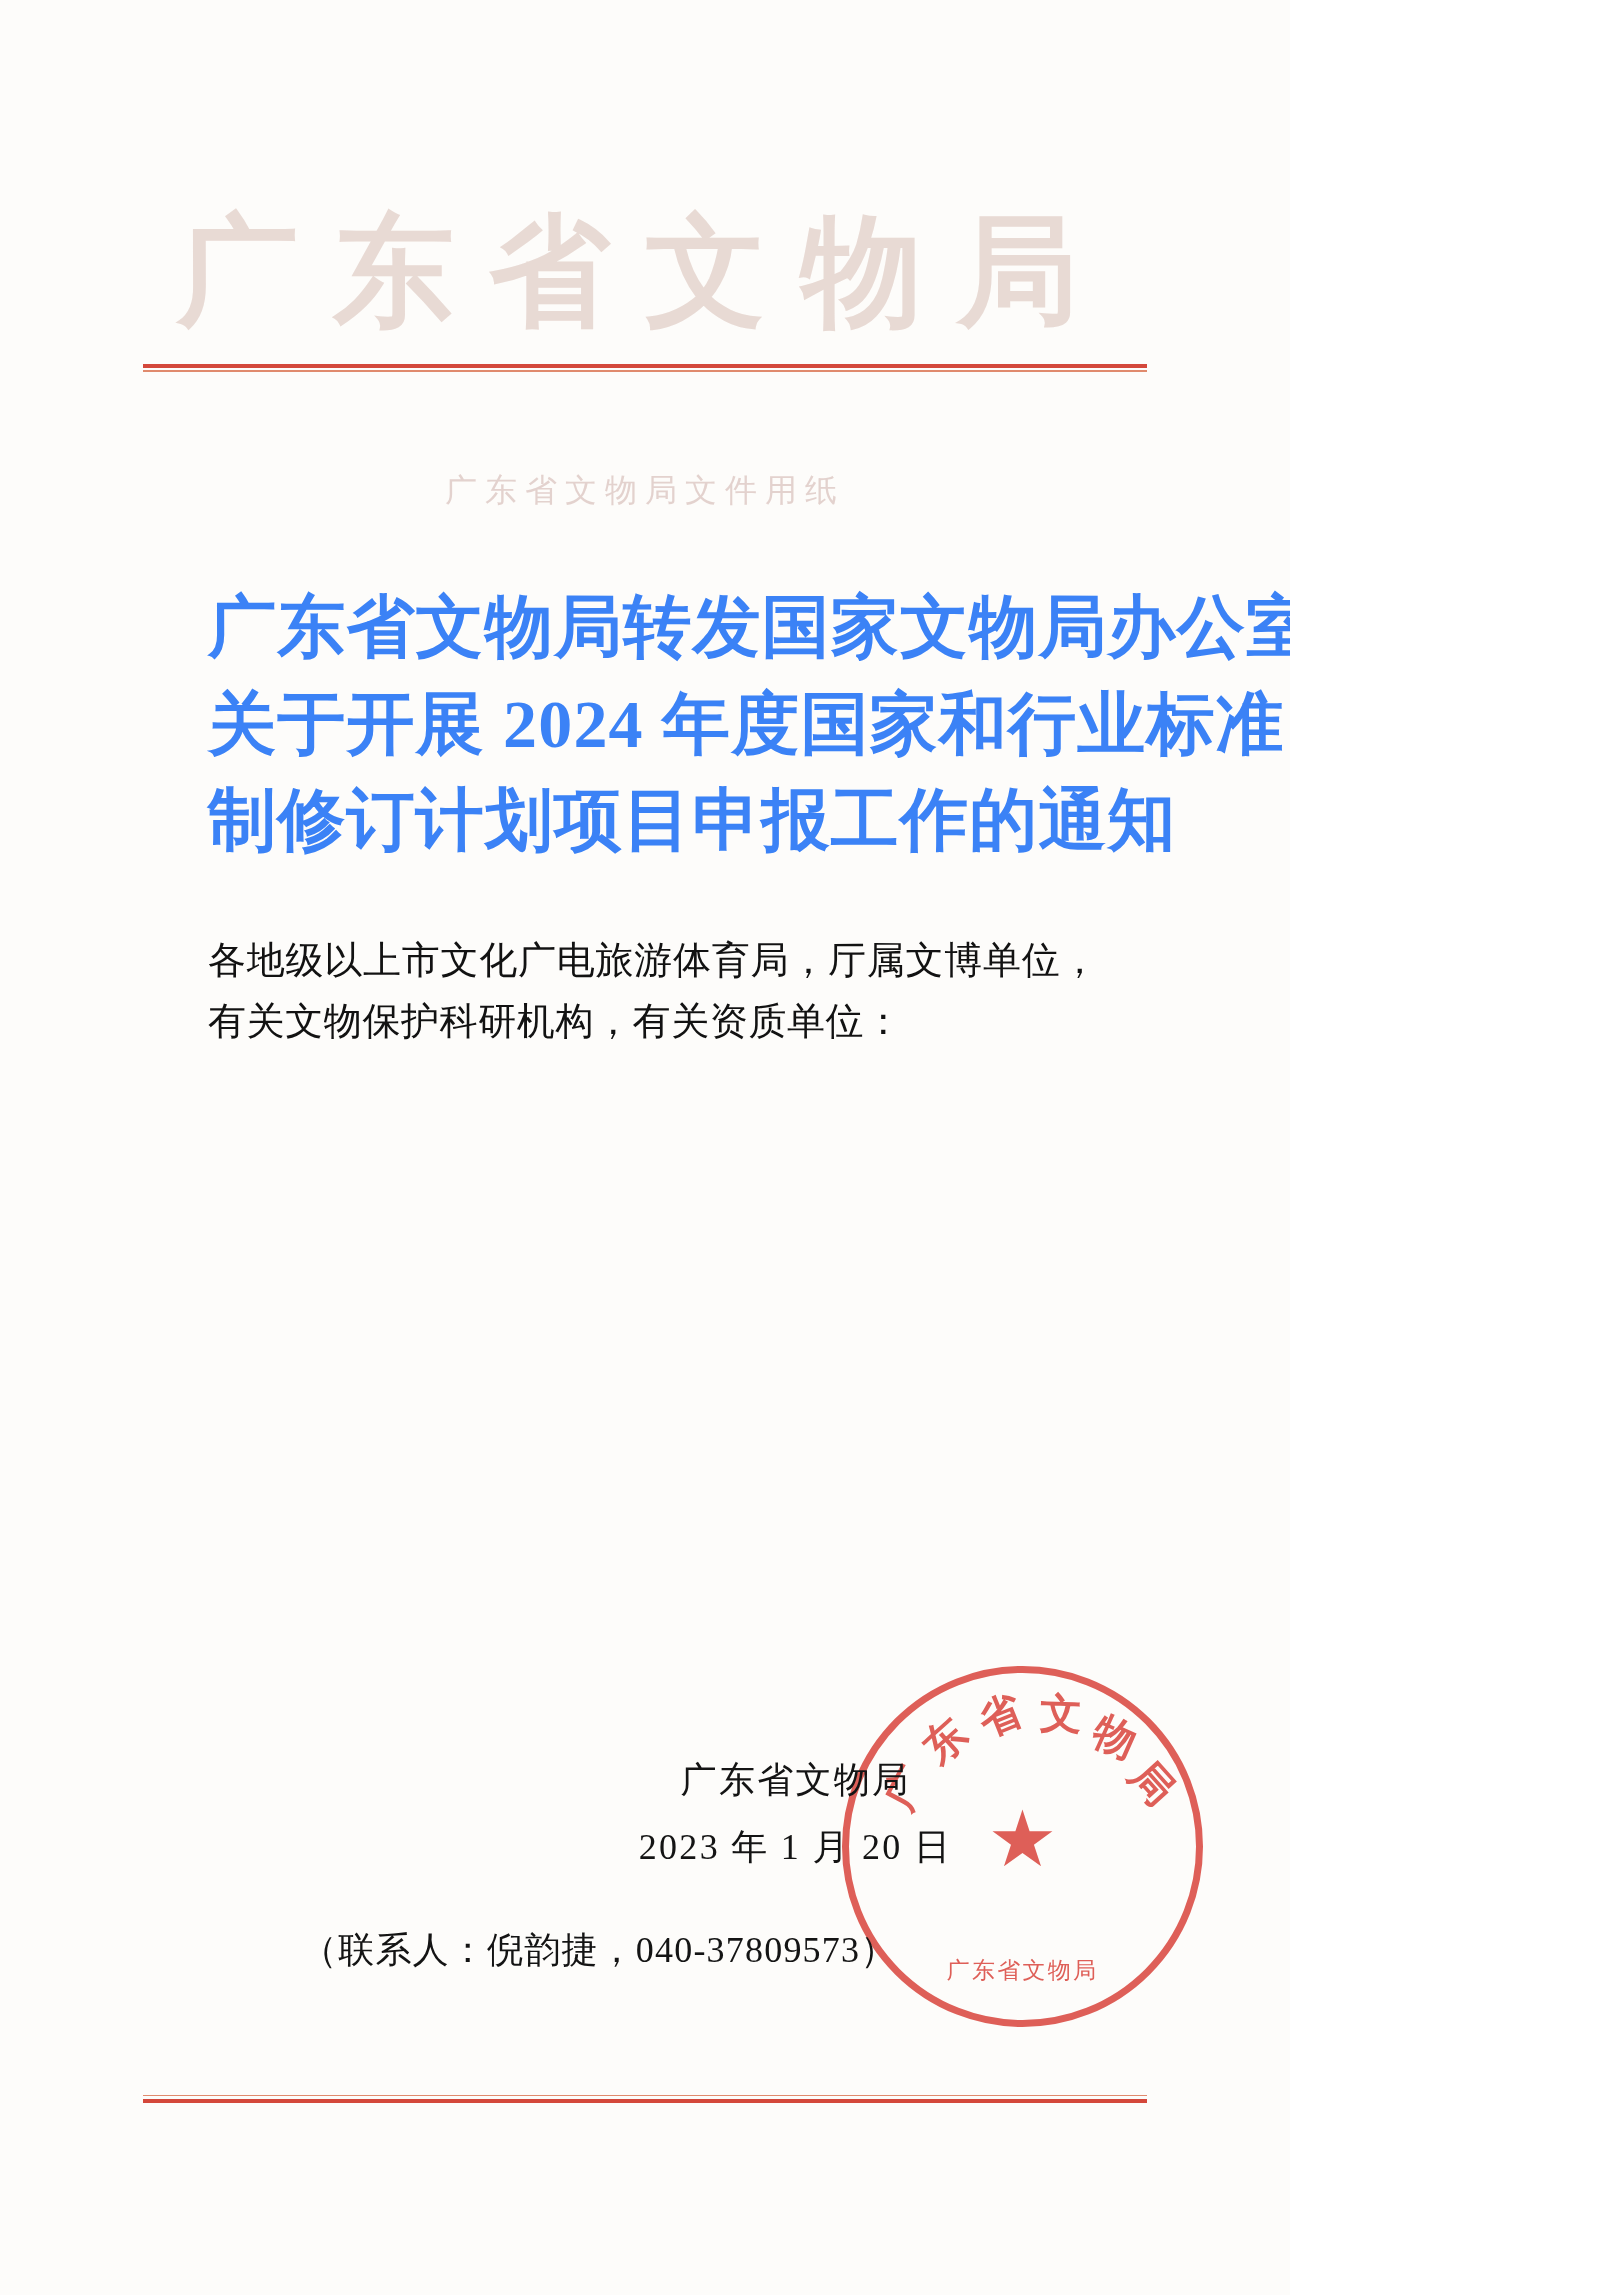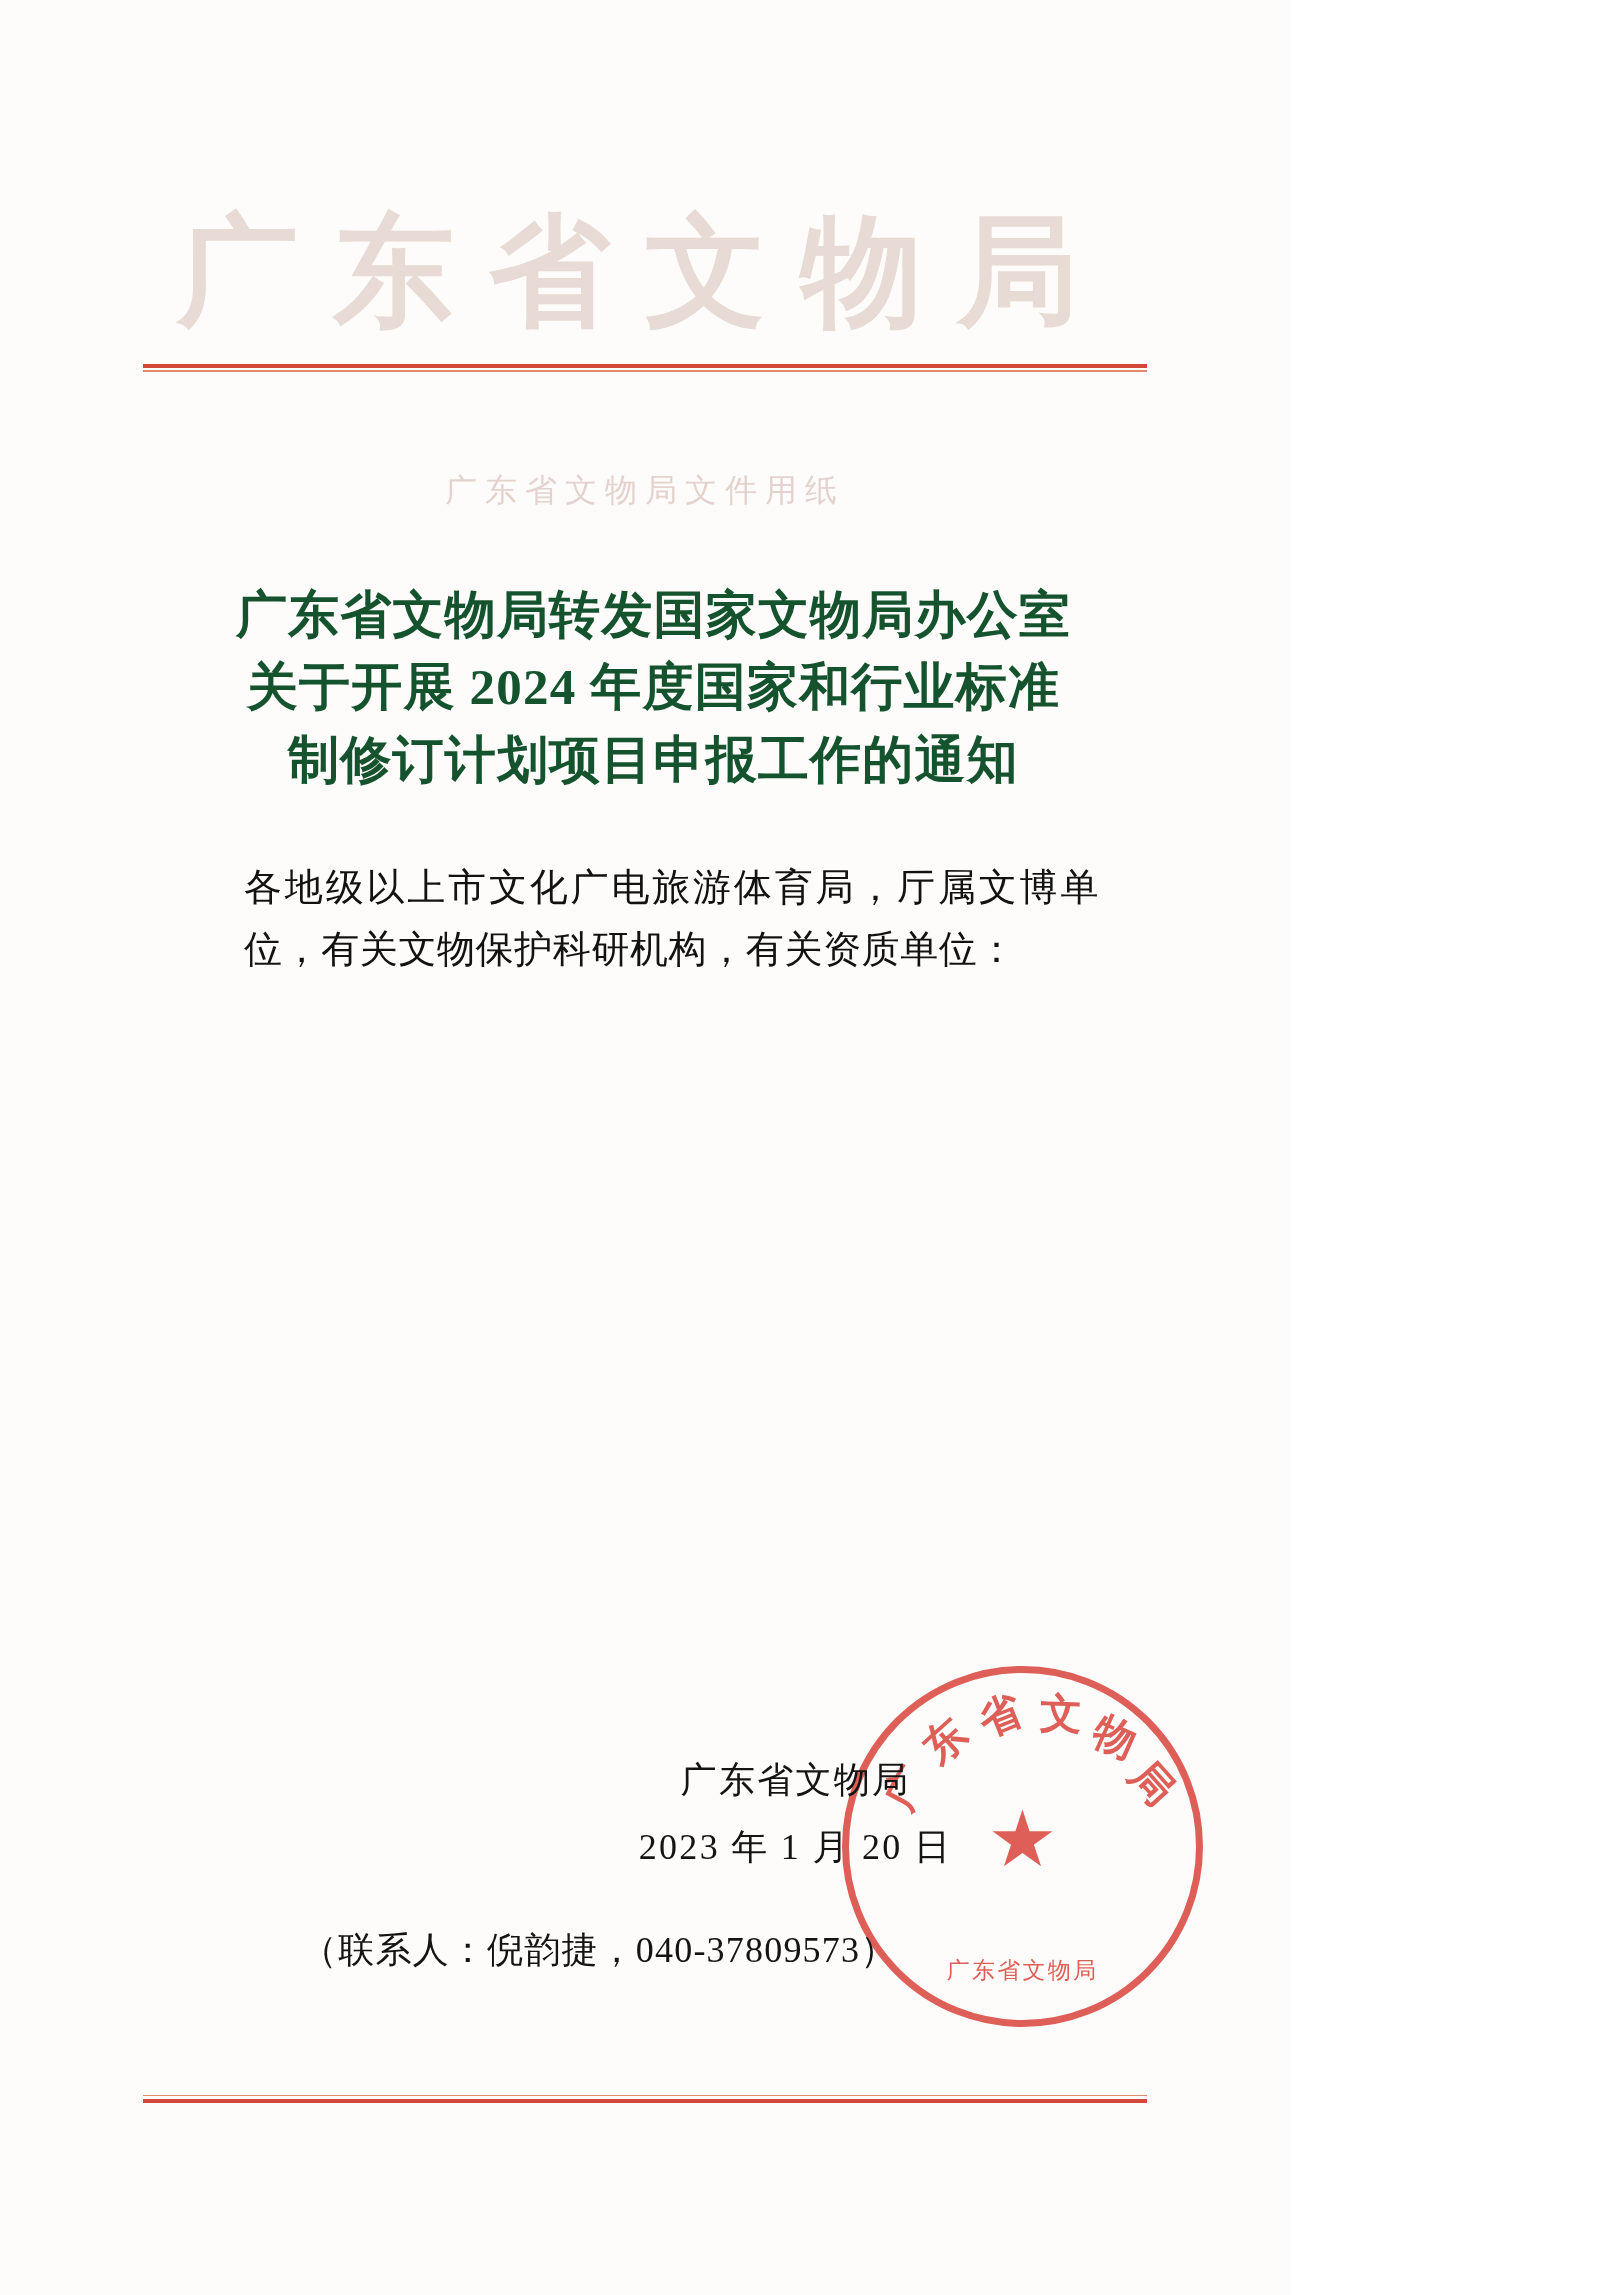--- a/index.html
+++ b/index.html
@@ -79,40 +79,39 @@
 
   .content {
     position: absolute;
     left: 208px;
     right: 191px;
     top: 579px;
   }
 
   .doc-title {
     text-align: center;
-    font-size: 51px;
+    font-size: 68px;
     font-weight: bold;
     line-height: 1.42;
-    color: #14532d;
+    color: #3b82f6;
     letter-spacing: 1.2px;
     font-family: "Liberation Serif", "DejaVu Serif", serif;
   }
   .doc-title div { white-space: nowrap; }
 
   .body-block {
     margin-top: 61px;
     font-size: 38px;
     line-height: 1.62;
     color: #121212;
     letter-spacing: 0.6px;
     text-align: justify;
   }
   .para {
     margin-bottom: 8px;
-    margin-left: 36px;
   }
   .indent {
     text-indent: 76px;
   }
 
   .sign-area {
     position: absolute;
     right: 191px;
     top: 1747px;
     width: 607px;

